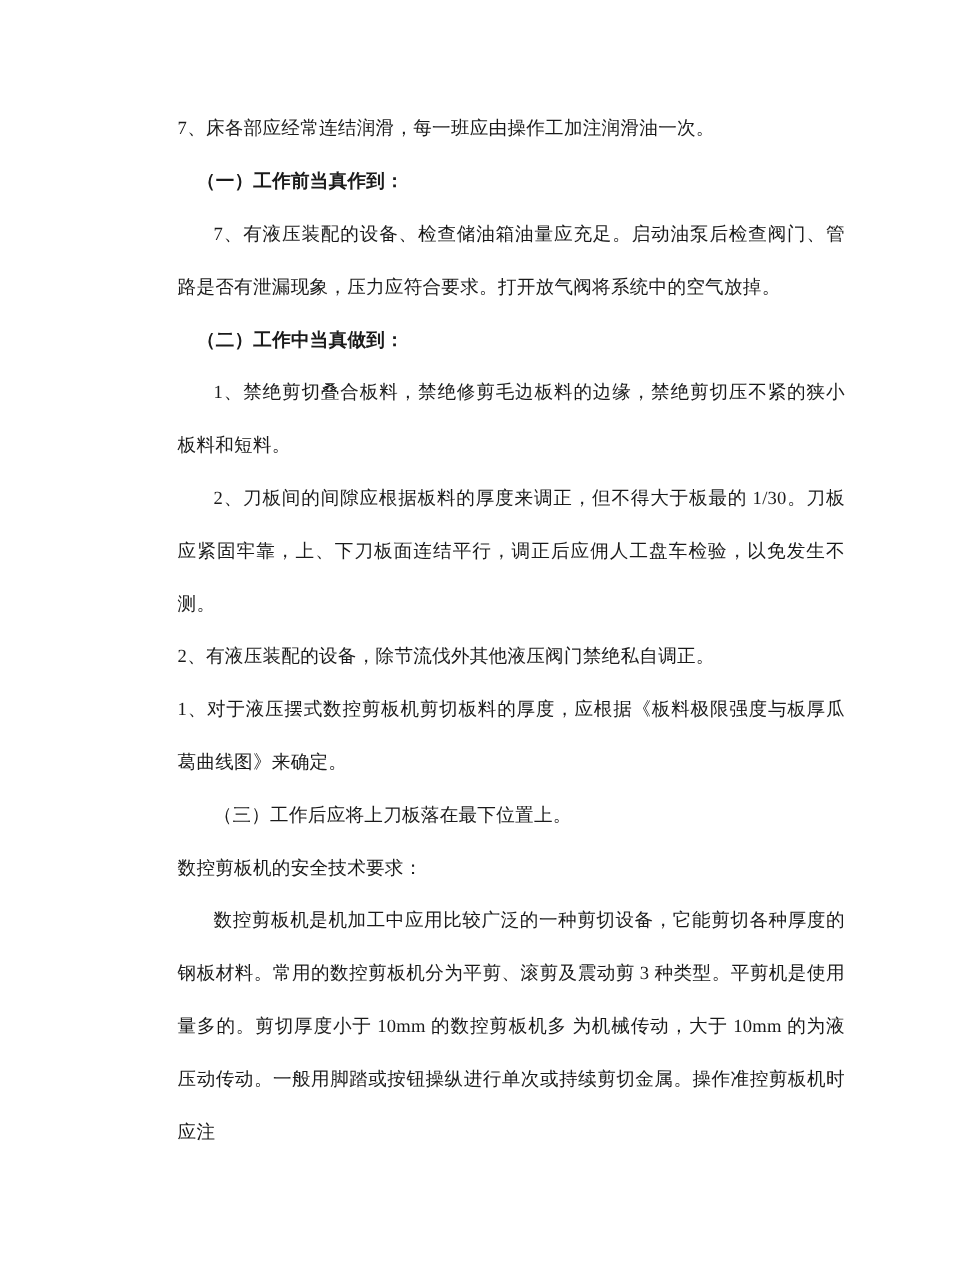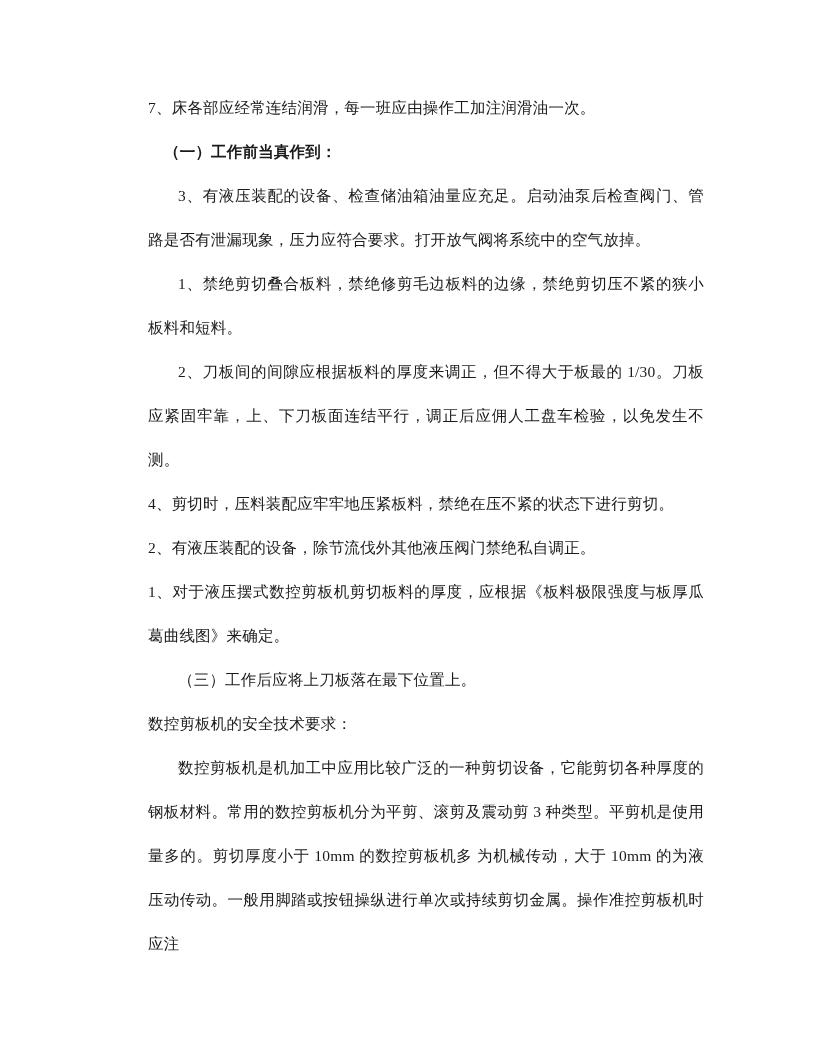--- a/index.html
+++ b/index.html
@@ -52,29 +52,29 @@
 <body>
 
 <div class="page">
   <div class="content">
 
     <p class="para indent-1">7、床各部应经常连结润滑，每一班应由操作工加注润滑油一次。</p>
 
     <p class="para indent-2">（一）工作前当真作到：</p>
 
 
-    <p class="para indent-3">3、有液压装配的设备、检查储油箱油量应充足。启动油泵后检查阀门、管路是否有泄漏现象，压力应符合要求。打开放气阀将系统中的空气放掉。</p>
+    <p class="para indent-3">7、有液压装配的设备、检查储油箱油量应充足。启动油泵后检查阀门、管路是否有泄漏现象，压力应符合要求。打开放气阀将系统中的空气放掉。</p>
 
+    <p class="para indent-2">（二）工作中当真做到：</p>
 
     <p class="para indent-3">1、禁绝剪切叠合板料，禁绝修剪毛边板料的边缘，禁绝剪切压不紧的狭小板料和短料。</p>
 
     <p class="para indent-3">2、刀板间的间隙应根据板料的厚度来调正，但不得大于板最的 1/30。刀板应紧固牢靠，上、下刀板面连结平行，调正后应佣人工盘车检验，以免发生不测。</p>
 
 
-    <p class="para indent-1">4、剪切时，压料装配应牢牢地压紧板料，禁绝在压不紧的状态下进行剪切。</p>
 
     <p class="para indent-1">2、有液压装配的设备，除节流伐外其他液压阀门禁绝私自调正。</p>
 
     <p class="para indent-1">1、对于液压摆式数控剪板机剪切板料的厚度，应根据《板料极限强度与板厚瓜葛曲线图》来确定。</p>
 
     <p class="para indent-3">（三）工作后应将上刀板落在最下位置上。</p>
 
     <p class="para indent-1">数控剪板机的安全技术要求：</p>
 
     <p class="para indent-3">数控剪板机是机加工中应用比较广泛的一种剪切设备，它能剪切各种厚度的钢板材料。常用的数控剪板机分为平剪、滚剪及震动剪 3 种类型。平剪机是使用量多的。剪切厚度小于 10mm 的数控剪板机多 为机械传动，大于 10mm 的为液压动传动。一般用脚踏或按钮操纵进行单次或持续剪切金属。操作准控剪板机时应注</p>

